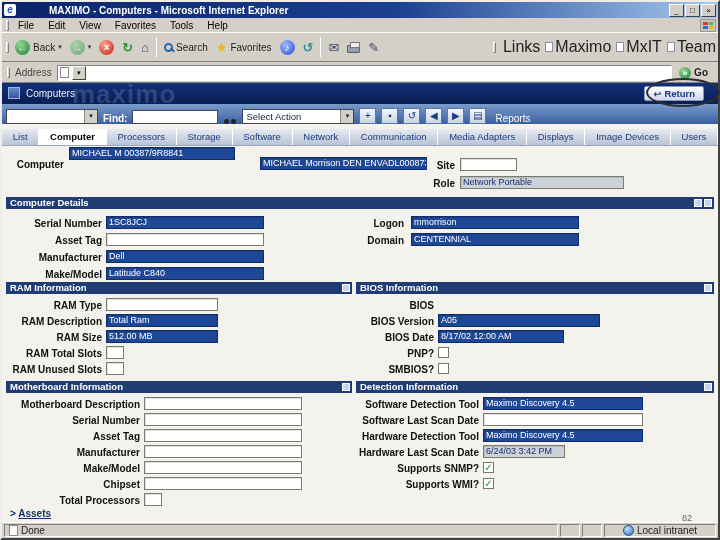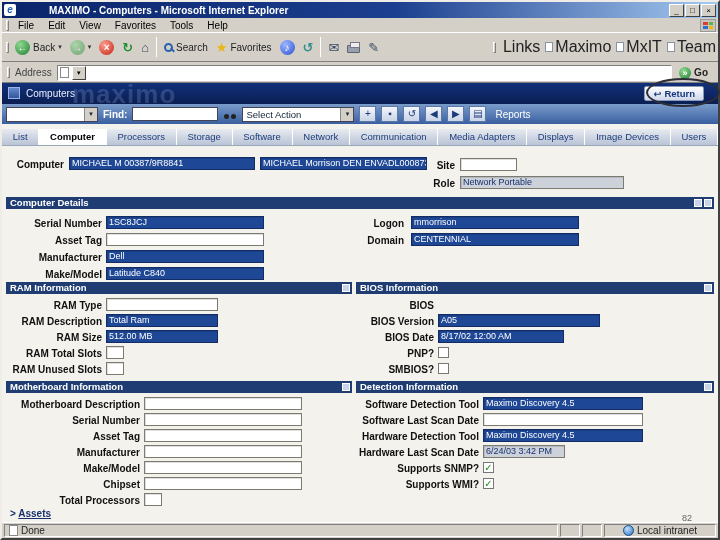--- a/index.html
+++ b/index.html
@@ -75,21 +75,21 @@
   .watermark { position:absolute; left:70px; top:-4px; font-size:26px; font-weight:bold; letter-spacing:1px;
                color:rgba(170,190,230,0.22); }
   .return-btn { position:absolute; right:14px; top:3px; height:15px; padding:0 8px;
                 background:linear-gradient(#ffffff,#cfd8ea); border:1px solid #8899bb; border-radius:2px;
                 font-size:9.5px; color:#13357c; font-weight:bold; display:flex; align-items:center; gap:3px; }
   .annotation-ellipse { position:absolute; left:644px; top:76px; width:74px; height:29px;
                         border:2px solid var(--annotation,#2e2e36); border-radius:50%; pointer-events:none; z-index:10; }
 
   
   .actionbar { position:absolute; top:102px; left:0; right:0; height:20px;
-               background:linear-gradient(180deg,#7a9ccb,#3a5fa0); display:flex; align-items:center; gap:5px; padding:0 4px; }
+               background:linear-gradient(180deg,#7a9ccb,#3a5fa0); display:flex; align-items:flex-end; gap:5px; padding:0 4px; }
   .mini-select { height:15px; background:#fff; border:1px solid #445; display:flex; align-items:center;
                  font-size:9.5px; padding-left:3px; color:#123; }
   .mini-select .dd { margin-left:auto; width:13px; height:13px; background:#d4d0c8; border-left:1px solid #888;
                      text-align:center; font-size:7px; line-height:12px; }
   .find-label { color:#fff; font-size:10px; font-weight:bold; }
   .find-input { width:86px; height:14px; border:1px solid #445; font-size:10px; padding:0 2px;
                 font-family:"Liberation Sans","DejaVu Sans",sans-serif; }
   .icon-btn { width:17px; height:16px; background:linear-gradient(#f4f6fa,#c9d4e6); border:1px solid #5a78a8;
               font-size:10px; line-height:14px; text-align:center; color:#1c3c7c; }
   .binoc { display:inline-block; width:5px; height:5px; background:#222; border-radius:50%;
@@ -280,21 +280,21 @@
     <div class="tab">Software</div>
     <div class="tab">Network</div>
     <div class="tab">Communication</div>
     <div class="tab">Media Adapters</div>
     <div class="tab">Displays</div>
     <div class="tab">Image Devices</div>
     <div class="tab">Users</div>
   </div>
 
   <div class="flabel" style="left:0;top:156px;width:62px">Computer</div>
-  <div class="fld filled" style="left:67px;top:155px;width:186px">MICHAEL M 00387/9R8841</div>
+  <div class="fld filled" style="left:67px;top:145px;width:166px">MICHAEL M 00387/9R8841</div>
   <div class="fld filled" style="left:258px;top:155px;width:167px">MICHAEL Morrison DEN ENVADL000873</div>
   <div class="flabel" style="left:420px;top:157px;width:33px">Site</div>
   <div class="fld" style="left:458px;top:156px;width:57px"></div>
   <div class="flabel" style="left:420px;top:175px;width:33px">Role</div>
   <div class="fld grayfld" style="left:458px;top:174px;width:164px">Network Portable</div>
 
   <div class="sech" style="left:4px;top:195px;width:708px">
     <span>Computer Details</span>
     <span class="sicons">
         <span class="sicon"></span>

